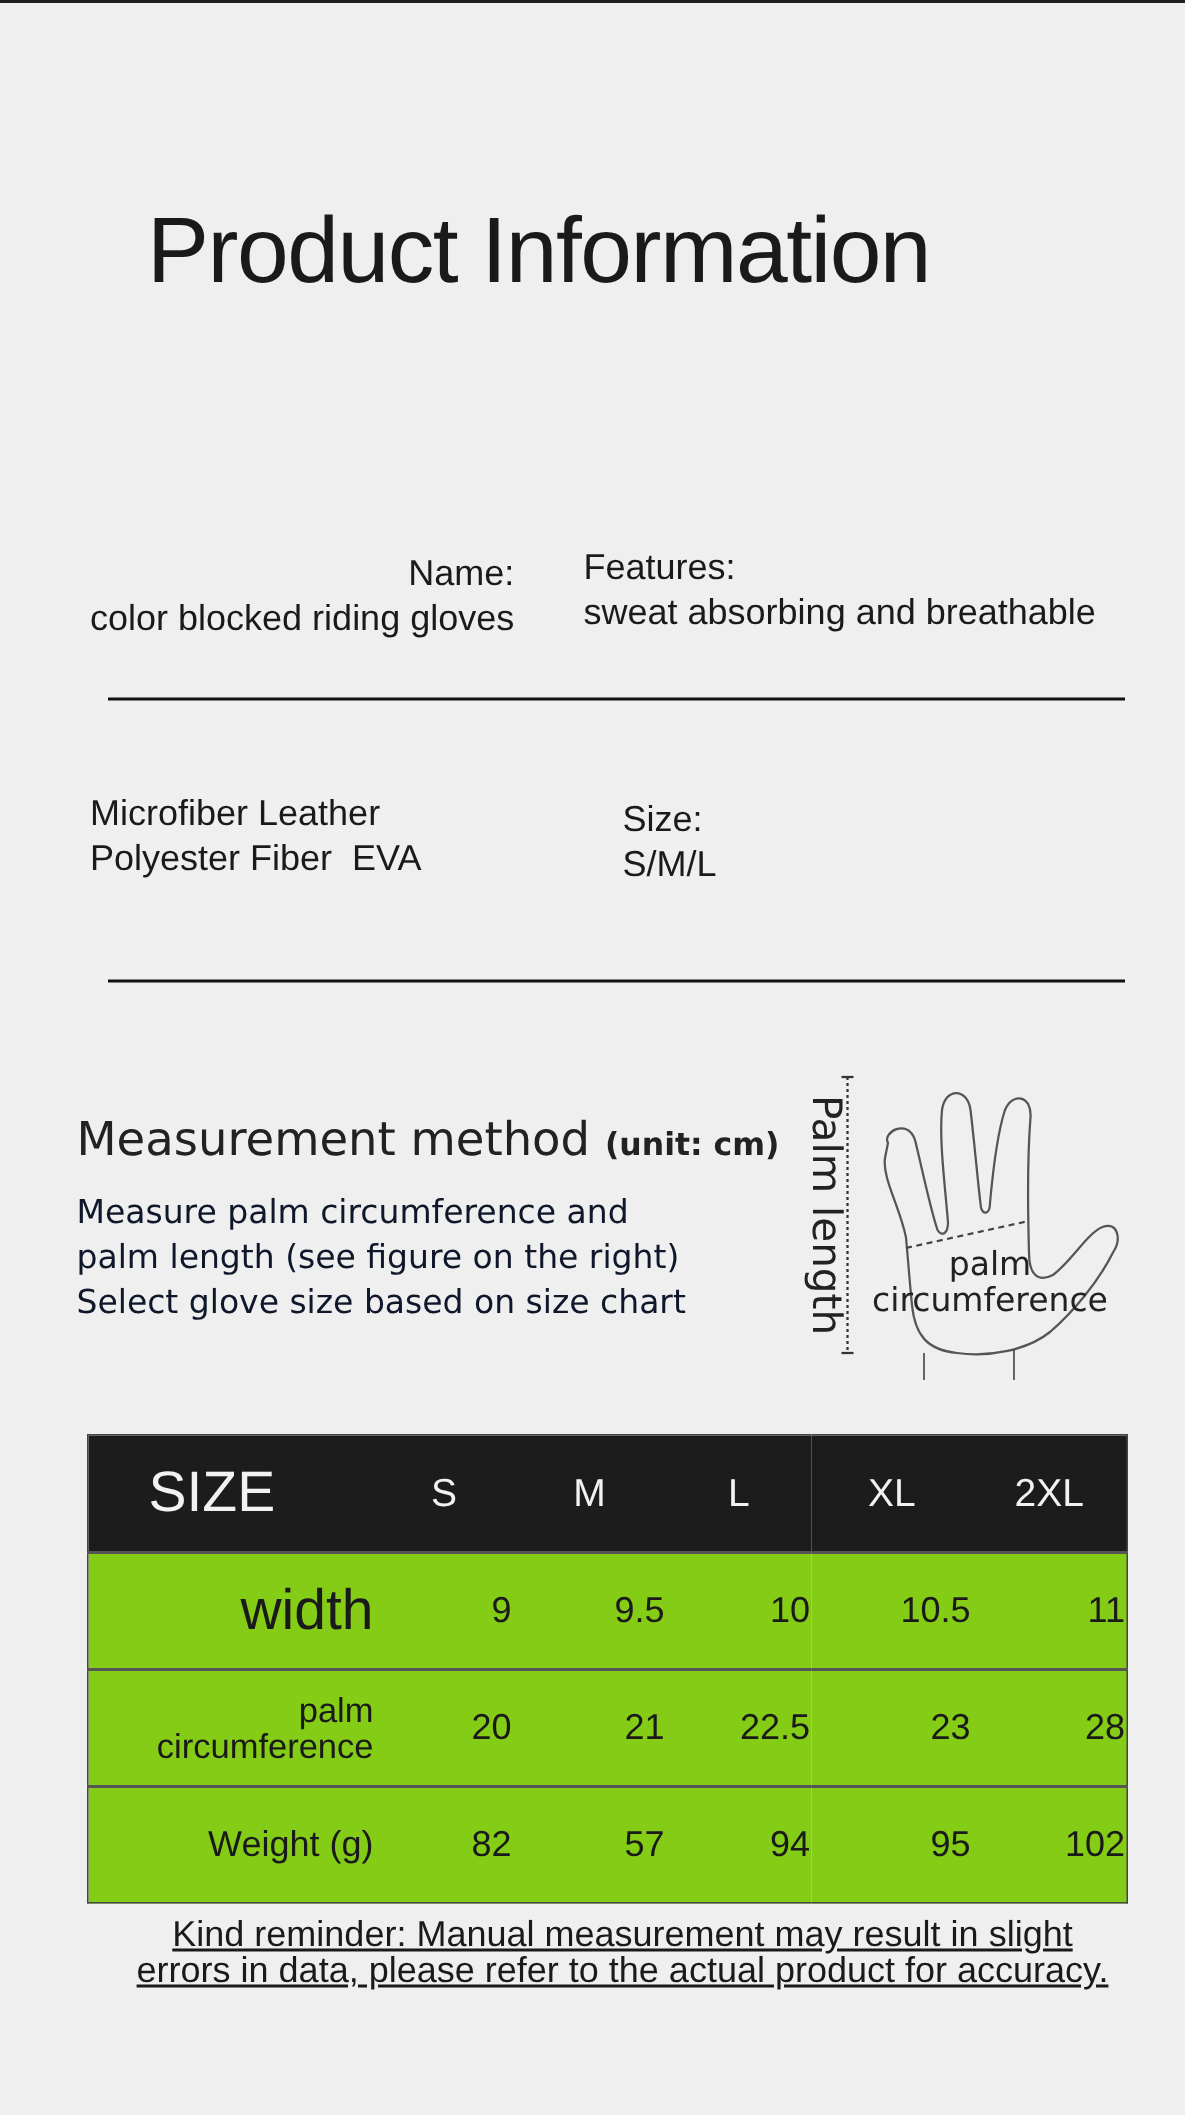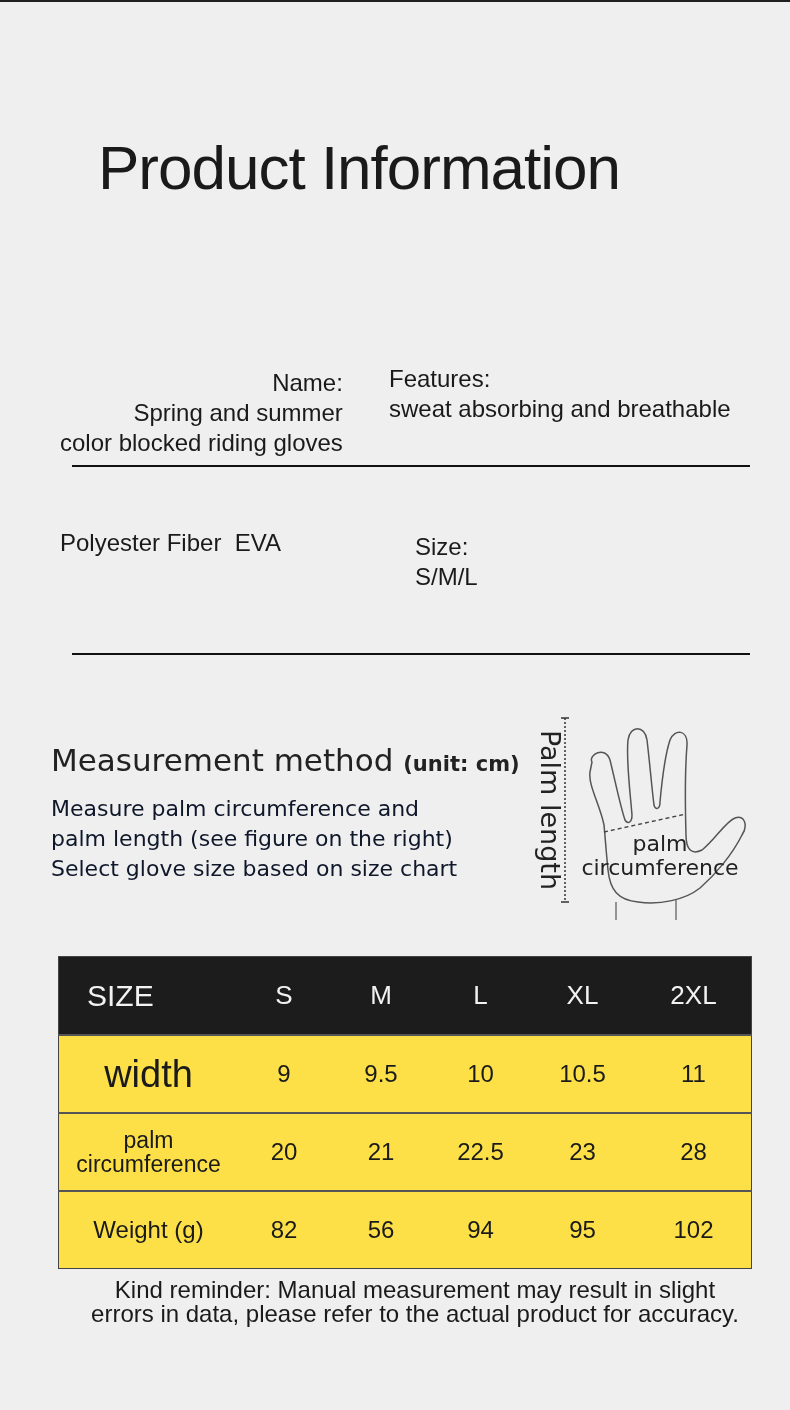--- a/index.html
+++ b/index.html
@@ -22,52 +22,52 @@
     .palm-length span {
       position: absolute; left: 44px; top: 0; transform-origin: 0 0; transform: rotate(90deg);
       font-size: 27px; white-space: nowrap; color: #222;
     }
     .palm-label { position: absolute; left: 575px; top: 832px; width: 170px; text-align: center; font-size: 22px; line-height: 24px; color: #222; }
     table.size {
       position: absolute; left: 58px; top: 956px; width: 694px; border-collapse: collapse;
       font-family: "Liberation Sans", sans-serif;
     }
     table.size th { background: #1c1c1c; color: #f2f2f2; font-weight: normal; height: 75px; font-size: 26px; }
-    table.size th.first { font-size: 30px; text-align: left; padding-left: 28px; margin-top: 20px; }
+    table.size th.first { font-size: 38px; text-align: left; padding-left: 40px; margin-top: 20px; }
     table.size td { height: 74px; border-top: 2px solid #555; text-align: center; font-size: 24px; color: #1a1a1a; }
-    table.size tr.body-row td { background: #fde047; }
+    table.size tr.body-row td { background: #84cc16; text-align: right; }
     table.size { border: 1.5px solid #444; }
     td.rowlabel-big { font-size: 38px !important; }
     td.rowlabel-small { font-size: 23px !important; line-height: 24px; }
     .reminder {
       position: absolute; left: 40px; top: 1278px; width: 750px; text-align: center;
-      font-family: "Liberation Sans", sans-serif; font-size: 24px; line-height: 24px; color: #1a1a1a;
+      font-family: "Liberation Sans", sans-serif; font-size: 24px; line-height: 24px; color: #1a1a1a; text-decoration: underline;
     }
   </style>
 </head>
 <body>
 
 <div class="top-border"></div>
 
 <div class="title">Product Information</div>
 
 <div class="block" style="left:60px; top:368px;text-align:right;">
   <div>Name:</div>
-  <div>Spring and summer</div>
   <div>color blocked riding gloves</div>
 </div>
 
 <div class="block" style="left:389px; top:364px;">
   <div>Features:</div>
   <div>sweat absorbing and breathable</div>
 </div>
 
 <div class="rule" style="left:72px; top:465px; width:678px;"></div>
 
 <div class="block" style="left:60px; top:528px;">
+  <div>Microfiber Leather</div>
   <div style="white-space:pre;">Polyester Fiber  EVA</div>
 </div>
 
 <div class="block" style="left:415px; top:532px;">
   <div>Size:</div>
   <div>S/M/L</div>
 </div>
 
 <div class="rule" style="left:72px; top:653px; width:678px;"></div>
 
@@ -136,21 +136,21 @@
       </td>
       <td>20</td>
       <td>21</td>
       <td>22.5</td>
       <td>23</td>
       <td>28</td>
     </tr>
     <tr class="body-row">
       <td>Weight (g)</td>
       <td>82</td>
-      <td>56</td>
+      <td>57</td>
       <td>94</td>
       <td>95</td>
       <td>102</td>
     </tr>
   </tbody>
 </table>
 
 <div class="reminder">
   <div>Kind reminder: Manual measurement may result in slight</div>
   <div>errors in data, please refer to the actual product for accuracy.</div>

